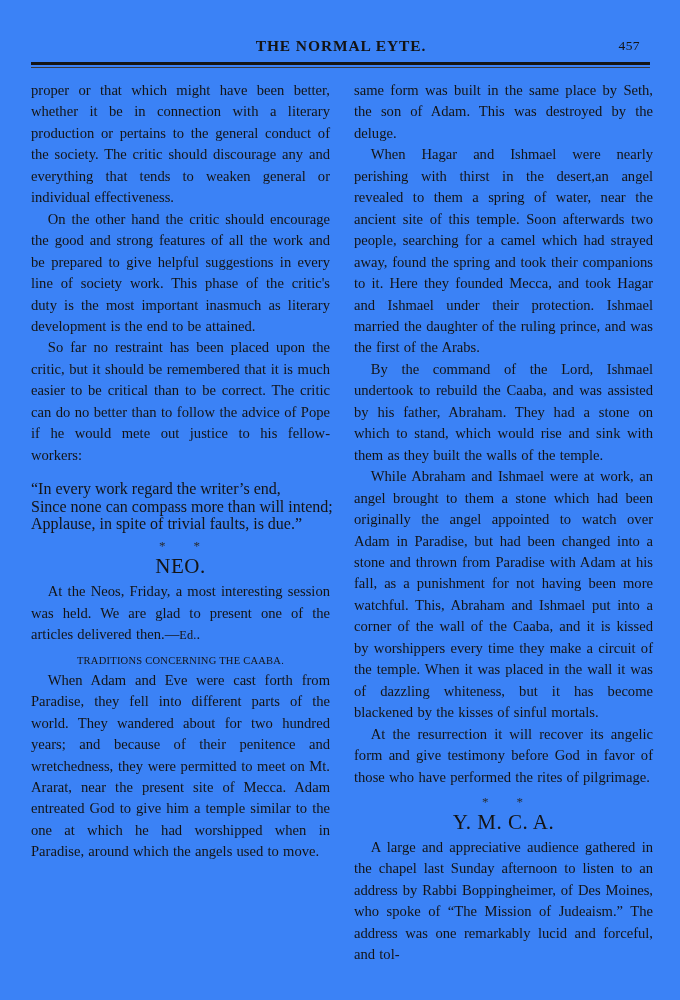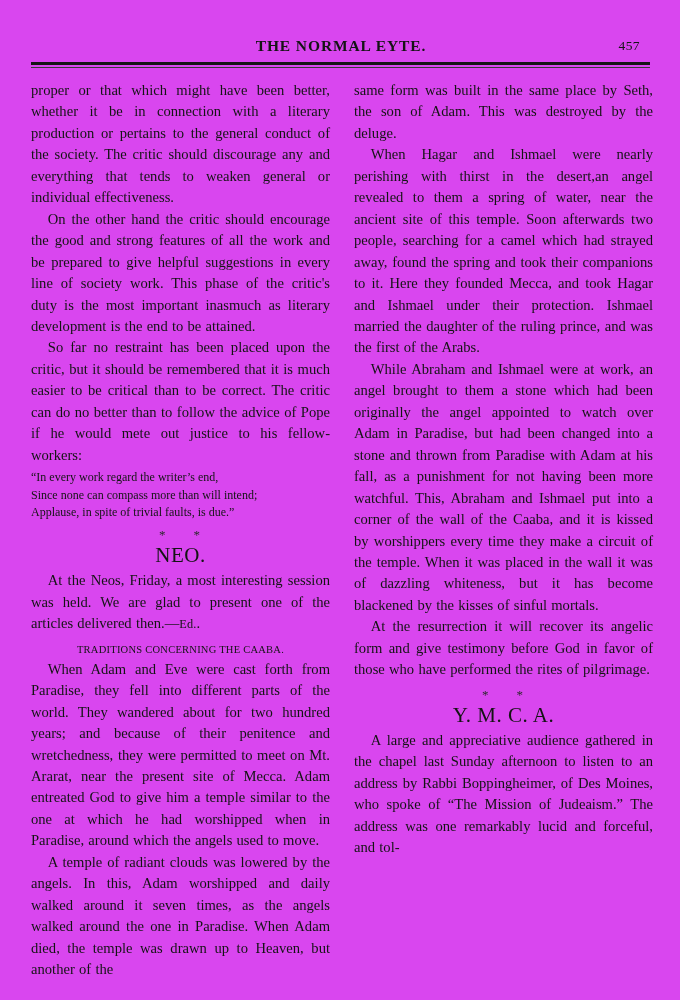--- a/index.html
+++ b/index.html
@@ -4,21 +4,21 @@
 <style>
   html, body {
     margin: 0;
     padding: 0;
     background: #ffffff;
   }
   .page {
     position: relative;
     width: 680px;
     height: 1000px;
-    background: #d946ef;
+    background: #3b82f6;
     font-family: "Liberation Serif", "DejaVu Serif", serif;
     color: #141414;
     overflow: hidden;
     box-sizing: border-box;
   }
 
   
   .masthead {
     position: absolute;
     left: 32px;
@@ -82,22 +82,22 @@
     text-align: justify;
     text-indent: 1.15em;
     word-spacing: 0.04em;
     -webkit-hyphens: none;
     hyphens: none;
   }
   p.body.noindent { text-indent: 0; }
 
   
   .verse {
-    margin: 3px 0 0 0;
-    font-size: 12px;
+    margin: 14px 0 0 0;
+    font-size: 16px;
     line-height: 17.4px;
     text-align: left;
   }
   .verse div { white-space: nowrap; }
 
   
   .starline {
     margin: 6px 0 2px 0;
     text-align: center;
     font-size: 13px;
@@ -160,27 +160,27 @@
         <span>*</span><span class="star-gap"></span><span>*</span>
       </div>
 
       <h2 class="section">NEO.</h2>
 
       <p class="body"><span>At the Neos, Friday, a most interesting session was held.   We are glad to present one of the articles delivered then.—</span><span class="smallcap-ed">Ed.</span>.</p>
 
       <h3 class="subhead">TRADITIONS CONCERNING THE CAABA.</h3>
 
       <p class="body">When Adam and Eve were cast forth from Paradise, they fell into different parts of the world. They wandered about for two hundred years; and because of their penitence and wretchedness, they were permitted to meet on Mt. Ararat, near the present site of Mecca. Adam entreated God to give him a temple similar to the one at which he had worshipped when in Paradise, around which the angels used to move.</p>
-      <p class="body">A temple of radiant clouds was lowered by the angels.   In this, Adam worshipped and daily walked around it seven times, as the angels walked around the one in Paradise. When Adam died, the temple was drawn up to Heaven, but another of the</p>
     </div>
 
     <div class="col">
 
       <p class="body noindent">same form was built in the same place by Seth, the son of Adam. This was destroyed by the deluge.</p>
       <p class="body">When Hagar and Ishmael were nearly perishing with thirst in the desert,an angel revealed to them a spring of water, near the ancient site of this temple.   Soon afterwards two people, searching for a camel which had strayed away, found the spring and took their companions to it. Here they founded Mecca, and took Hagar and Ishmael under their protection. Ishmael married the daughter of the ruling prince, and was the first of the Arabs.</p>
+      <p class="body">By the command of the Lord, Ishmael undertook to rebuild the Caaba, and was assisted by his father, Abraham.   They had a stone on which to stand, which would rise and sink with them as they built the walls of the temple.</p>
       <p class="body">While Abraham and Ishmael were at work, an angel brought to them a stone which had been originally the angel appointed to watch over Adam in Paradise, but had been changed into a stone and thrown from Paradise with Adam at his fall, as a punishment for not having been more watchful. This, Abraham and Ishmael put into a corner of the wall of the Caaba, and it is kissed by worshippers every time they make a circuit of the temple.   When it was placed in the wall it was of dazzling whiteness, but it has become blackened by the kisses of sinful mortals.</p>
       <p class="body">At the resurrection it will recover its angelic form and give testimony before God in favor of those who have performed the rites of pilgrimage.</p>
 
       <div class="starline">
         <span>*</span><span class="star-gap"></span><span>*</span>
       </div>
 
       <h2 class="section">Y. M. C. A.</h2>
 
       <p class="body">A large and appreciative audience gathered in the chapel last Sunday afternoon to listen to an address by Rabbi Boppingheimer, of Des Moines, who spoke of “The Mission of Judeaism.”   The address was one remarkably lucid and forceful, and tol-</p>

